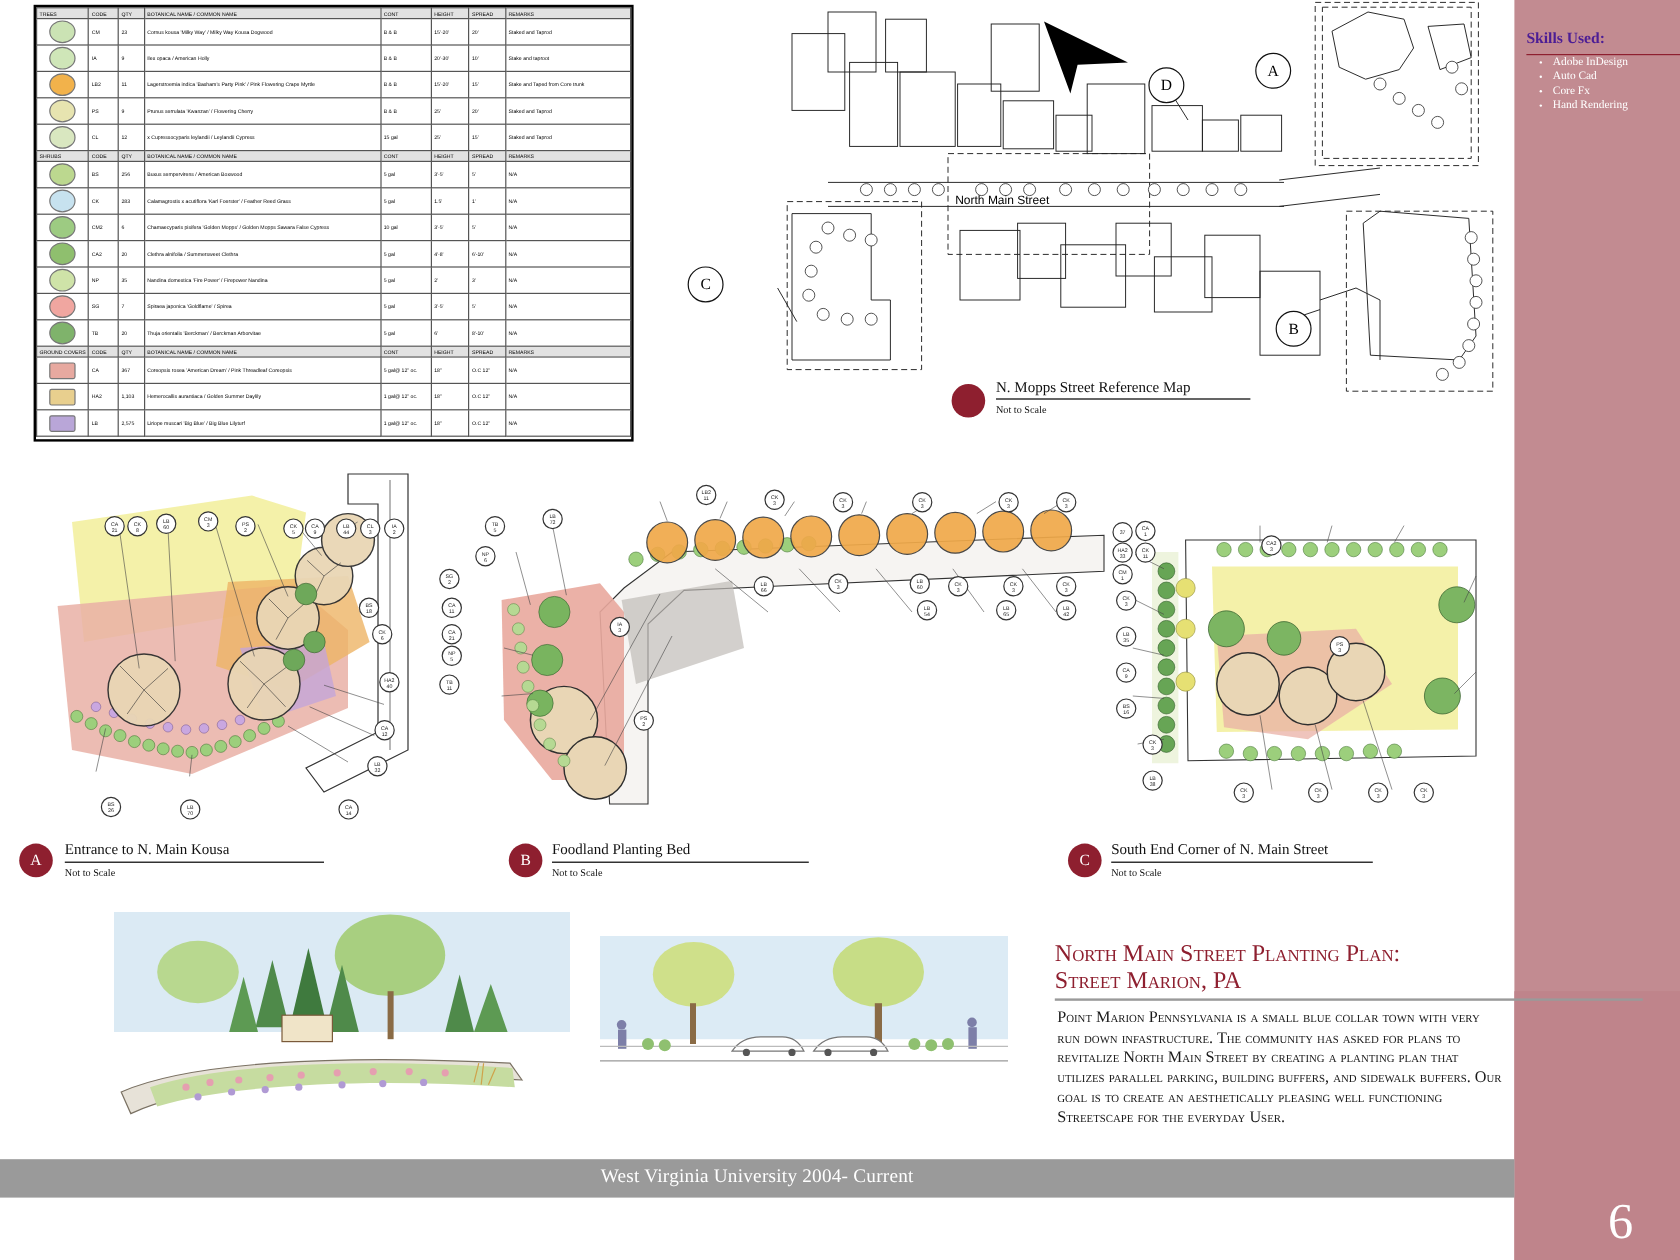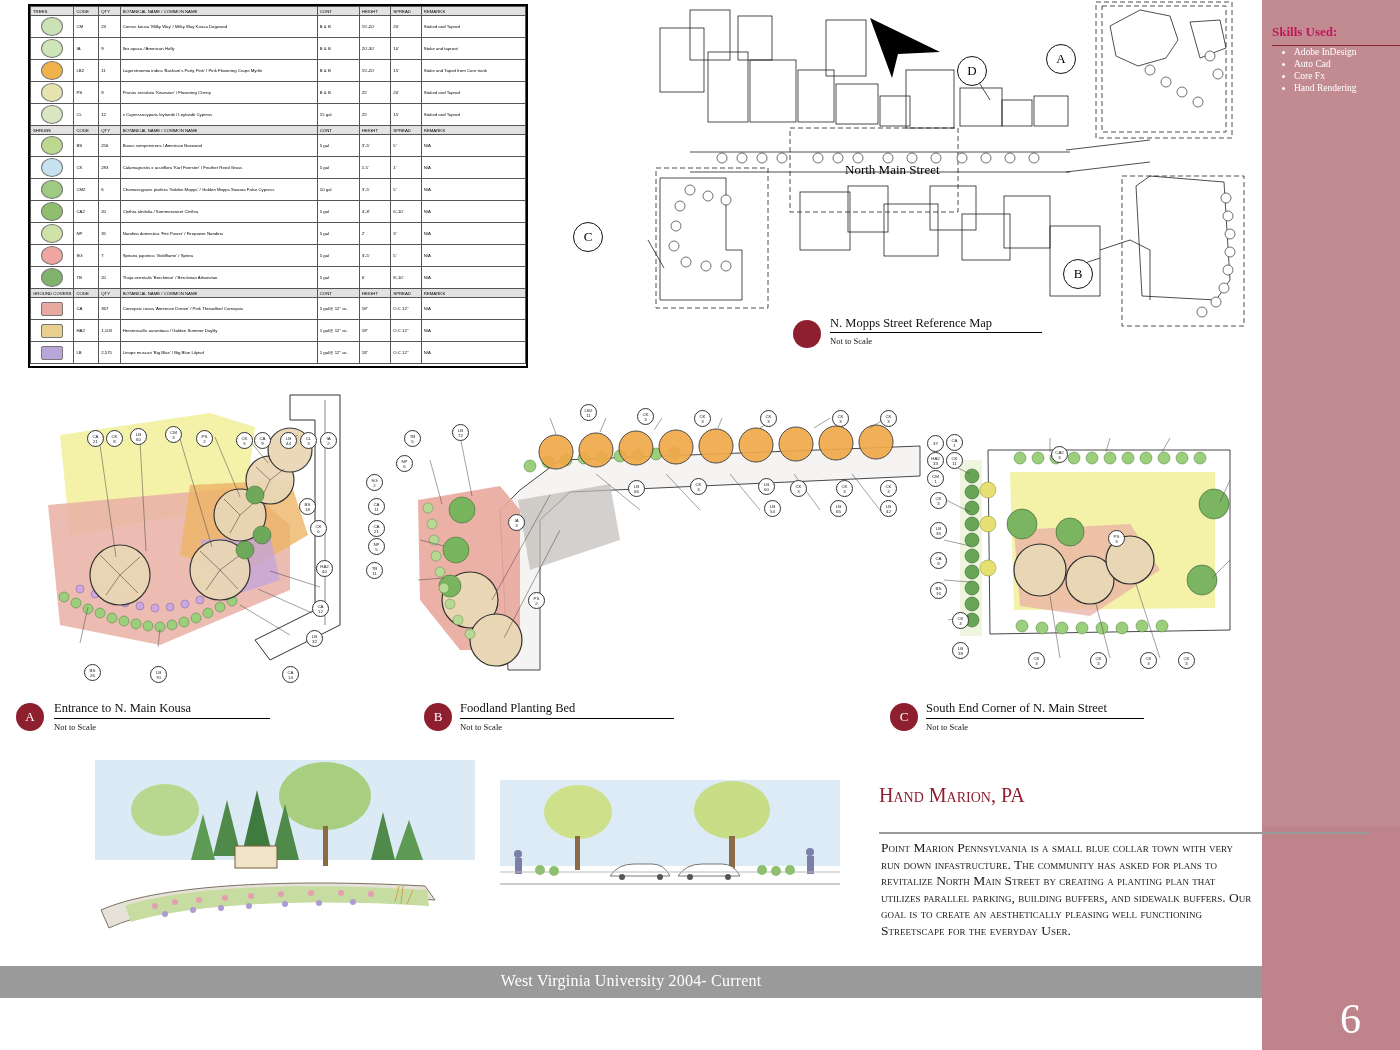--- a/index.html
+++ b/index.html
@@ -20,21 +20,21 @@
   #right-band-lower {
     position: absolute; left: 1262px; top: 826px; width: 138px; height: 224px;
     background: #bf848b;
   }
   #skills-box {
     position: absolute; left: 1272px; top: 24px; width: 120px;
     color: #ffffff;
   }
   #skills-title {
     font-family: "Liberation Serif", serif;
-    font-weight: bold; font-size: 13px; color: #be185d;
+    font-weight: bold; font-size: 13px; color: #4c1d95;
     margin-bottom: 3px;
   }
   #skills-rule {
     position: absolute; left: 1272px; top: 45px; width: 128px; height: 1px;
     background: #8e1f2f;
   }
   .skill-item {
     font-size: 9.5px; color: #ffffff;
     list-style: disc; margin-left: 12px; line-height: 12px;
   }
@@ -113,22 +113,22 @@
     position: absolute; left: 881px; top: 840px; width: 372px;
     font-size: 13.5px; line-height: 16.5px; color: #1a1a1a;
     font-family: "Liberation Serif", serif;
     font-variant: small-caps;
   }
 
   
   #ref-map { position: absolute; left: 630px; top: 0; width: 630px; height: 360px; }
   #ref-map svg { display: block; }
   #ref-street-label {
-    position: absolute; left: 845px; top: 162px; font-size: 13px;
-    font-family: Liberation Serif, serif;
+    position: absolute; left: 796px; top: 162px; font-size: 10px;
+    font-family: Liberation Sans, sans-serif;
   }
   .map-circ {
     position: absolute; width: 30px; height: 30px; border-radius: 50%;
     border: 1px solid #111; background: #fff;
     display: flex; align-items: center; justify-content: center;
     font-size: 13px; font-family: "Liberation Serif", serif;
   }
 
   
   .plan { position: absolute; overflow: hidden; }
@@ -1066,16 +1066,17 @@
         <circle cx="40" cy="90" r="5"></circle>
         <circle cx="54" cy="91" r="5"></circle>
       <circle cx="262" cy="90" r="5"></circle>
         <circle cx="276" cy="91" r="5"></circle>
         <circle cx="290" cy="90" r="5"></circle>
       </g>
   </svg>
 </div>
 
 <div id="proj-title">
-  <div>Hand Marion, PA</div>
+  <div>North Main Street Planting Plan:</div>
+  <div>Street Marion, PA</div>
 </div>
 <div id="proj-rule"></div>
 <div id="proj-body">Point Marion Pennsylvania is a small blue collar town with very run down infastructure. The community has asked for plans to revitalize North Main Street by creating a planting plan that utilizes parallel parking, building buffers, and sidewalk buffers. Our goal is to create an aesthetically pleasing well functioning Streetscape for the everyday User.</div>
 
 </body></html>

